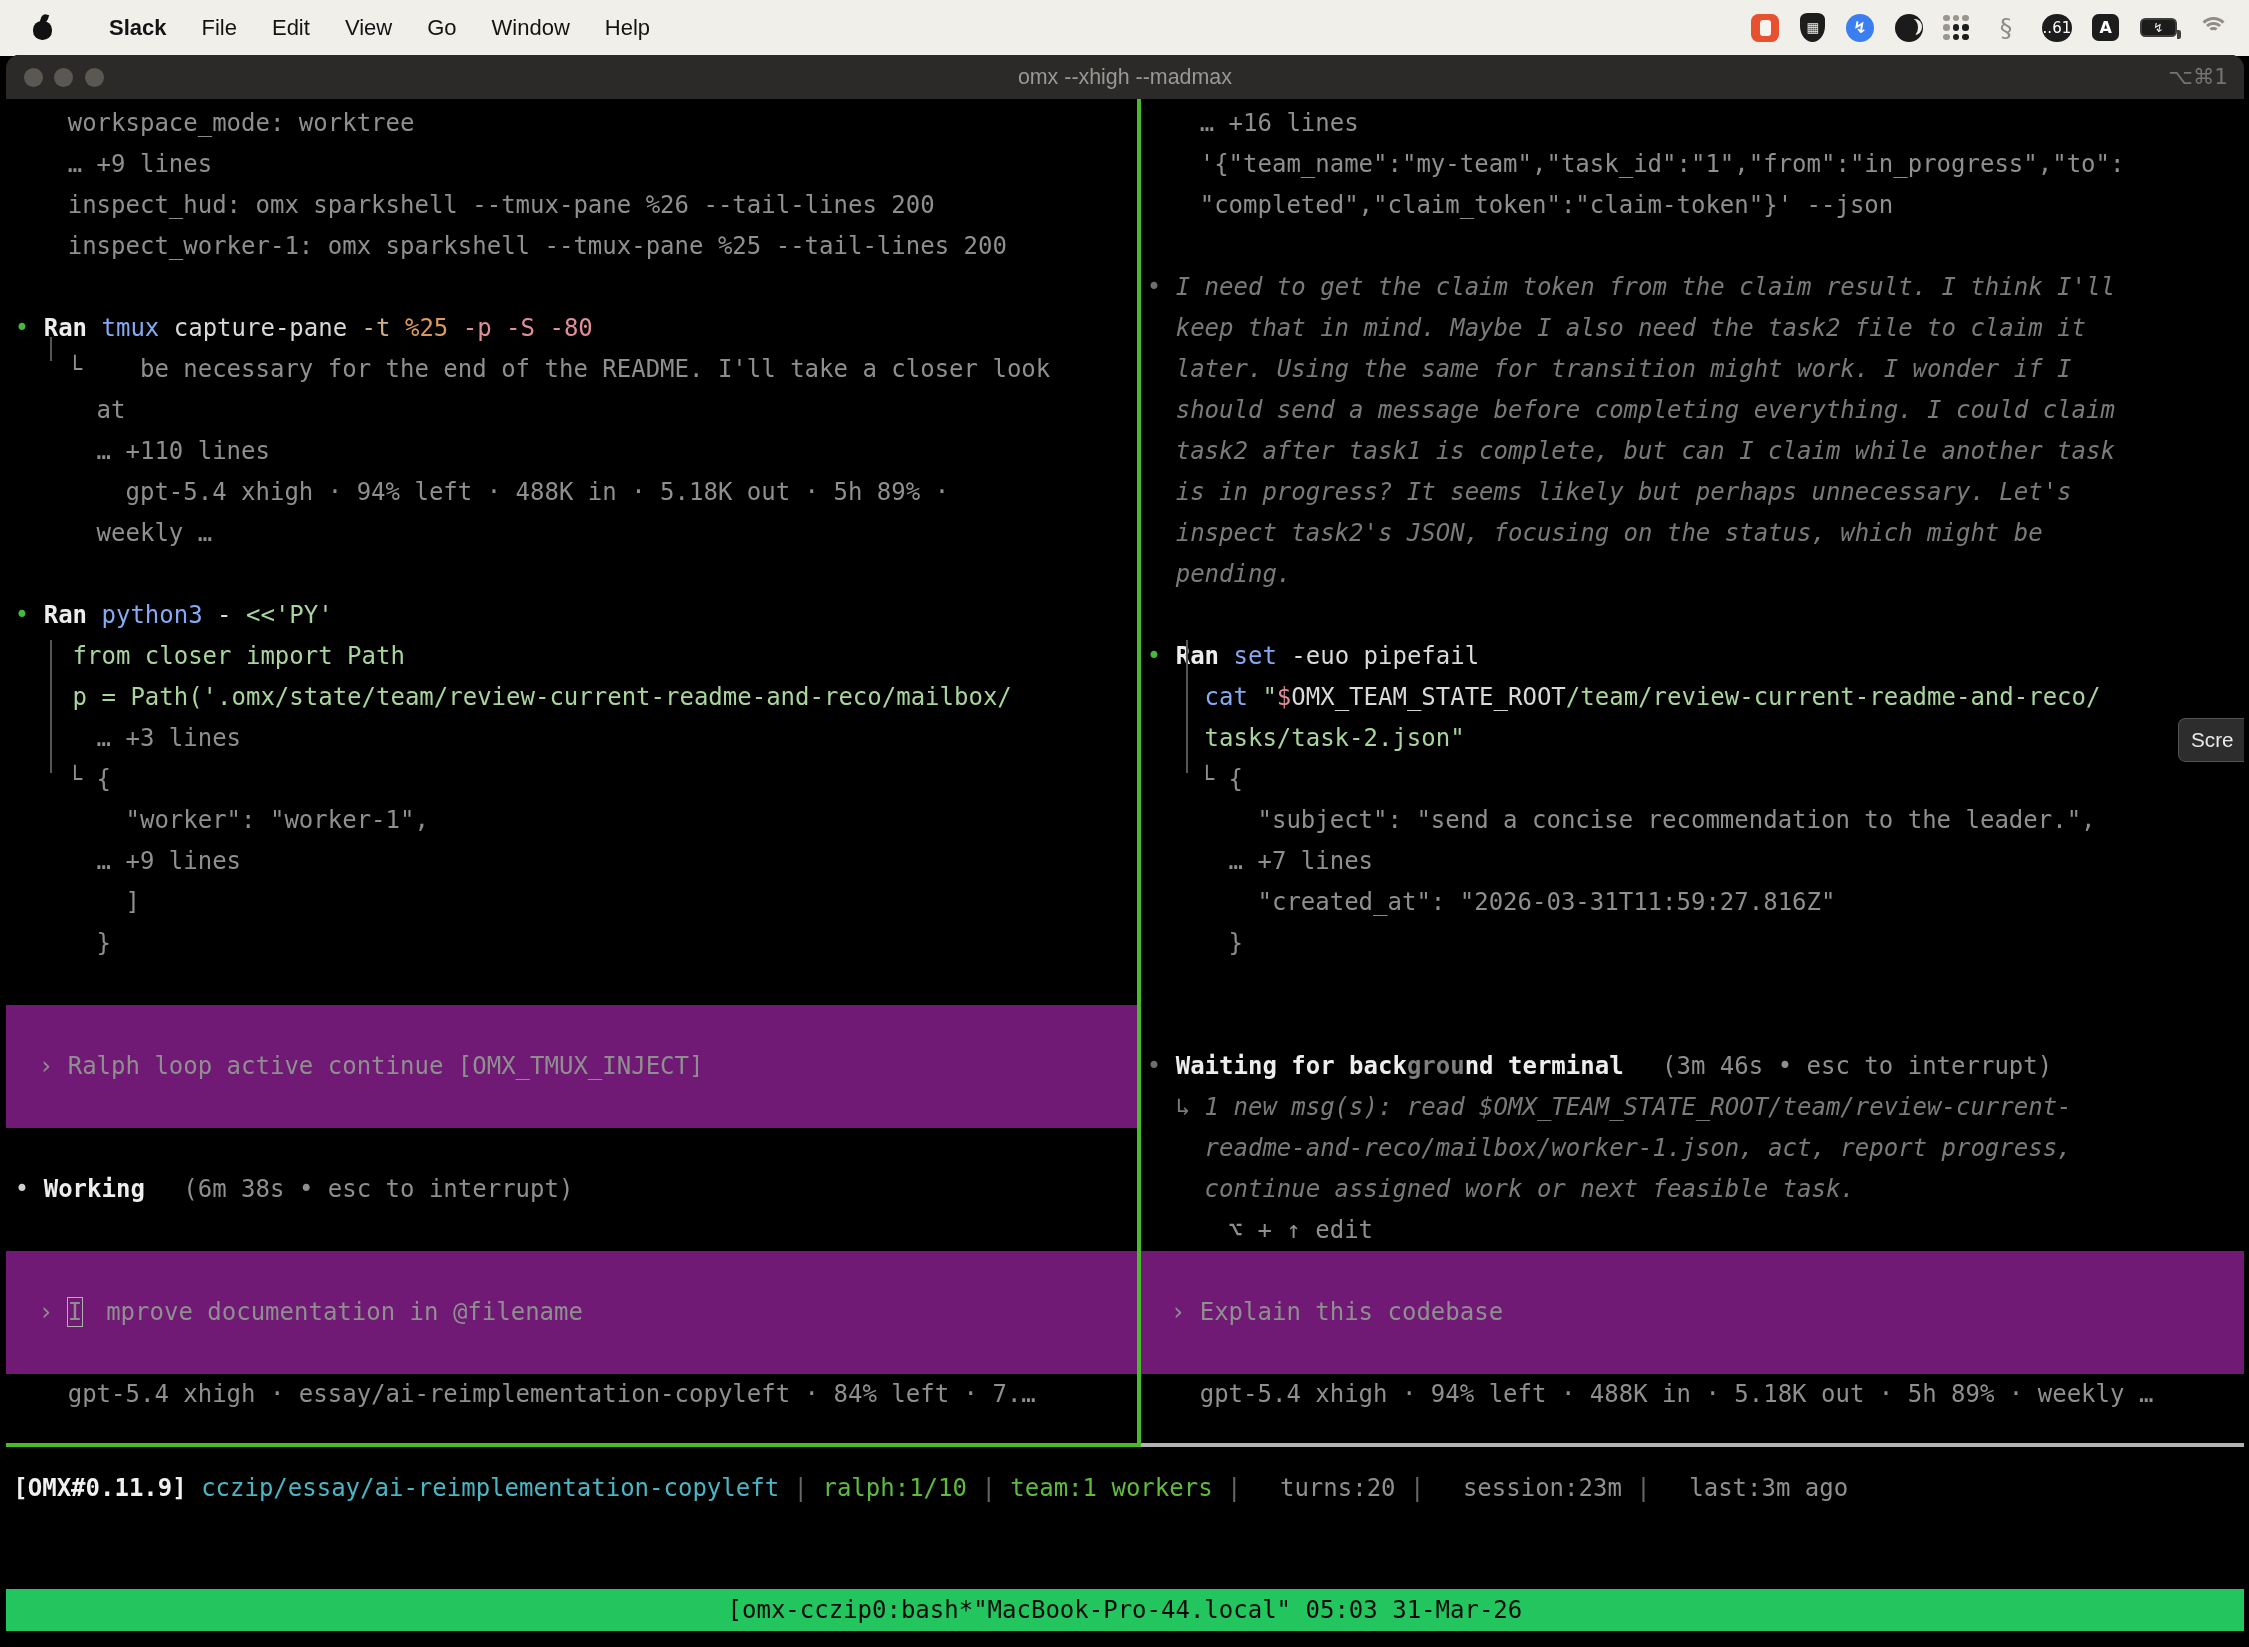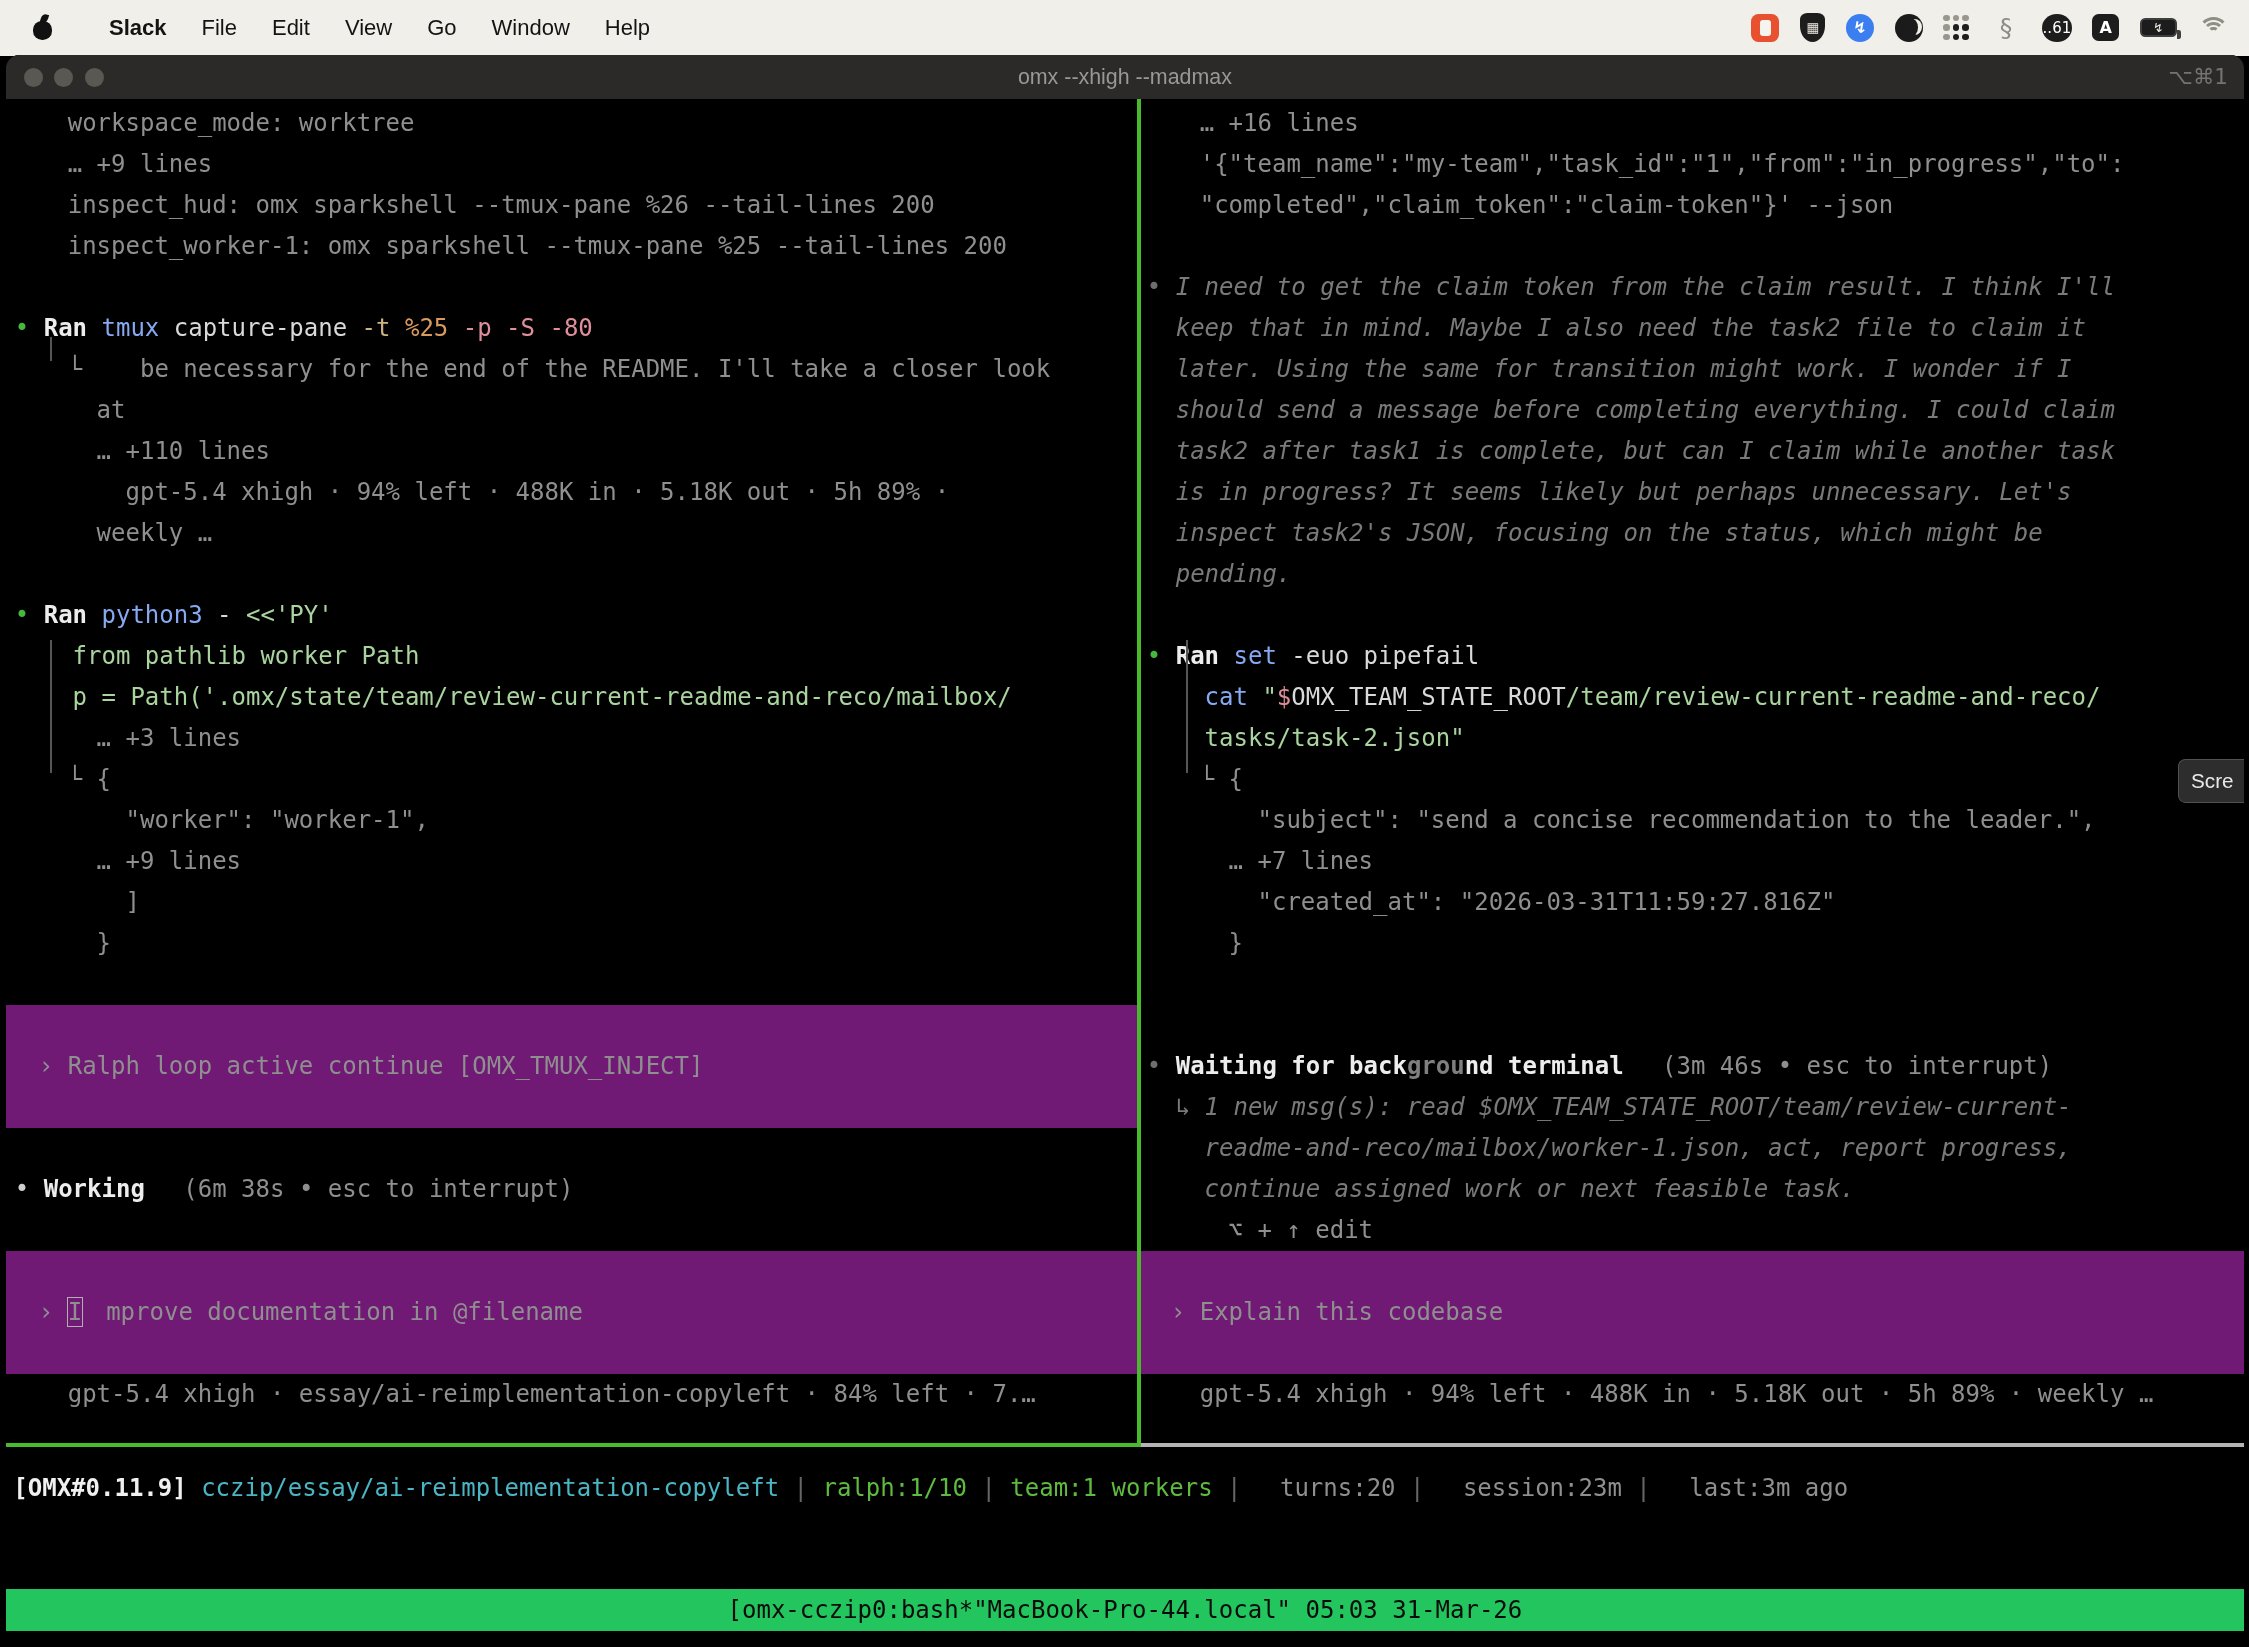--- a/index.html
+++ b/index.html
@@ -103,21 +103,21 @@
   .c-dbullet { color:#6e6e6e; }
   .c-cursor { color:#8f8f8f; outline:1.5px solid #b0b0b0; outline-offset:0.7px; }
   .c-boldwhite { color:#f0f0f0; font-weight:bold; }
   .c-cyan { color:#4ab5c4; }
   .c-ogreen { color:#5fbb3f; }
   .c-sep { color:#666; }
 
   .tooltip { position:absolute; right:0; top:619px; height:44px; line-height:41px;
     background:#2d2d2d; border:1.5px solid #525252; border-right:none;
     border-radius:7.4px 0 0 7.4px; color:#e9e9e9;
-    font-family:"Liberation Sans", sans-serif; font-size:20.7px; padding:0 10.3px 0 11.8px;margin-top:41px; }
+    font-family:"Liberation Sans", sans-serif; font-size:20.7px; padding:0 10.3px 0 11.8px; }
 
   .omx-status { position:absolute; left:7.4px; top:1367px; height:44px; line-height:44px; white-space:pre; }
 
   .tmux-bar { position:absolute; left:0; right:0; top:1490px; height:42px; background:#22c55e;
     color:#0b0b0b; line-height:42px; display:flex; justify-content:center;
     padding:0 8.9px; white-space:pre; }
 </style>
 </head>
 <body>
 
@@ -179,21 +179,21 @@
         <div class="row"><span class="c-gray">  inspect_worker-1: omx sparkshell --tmux-pane %25 --tail-lines 200</span></div>
         <div class="row"></div>
         <div class="row"><span class="c-gbullet">• </span><span class="c-bw">Ran </span><span class="c-blue">tmux </span><span class="c-white">capture-pane </span><span class="c-tan">-t </span><span class="c-orange">%25 </span><span class="c-pink">-p -S -80</span></div>
         <div class="row"><span class="c-gray">  └    be necessary for the end of the README. I'll take a closer look</span></div>
         <div class="row"><span class="c-gray">    at</span></div>
         <div class="row"><span class="c-gray">    … +110 lines</span></div>
         <div class="row"><span class="c-gray">      gpt-5.4 xhigh · 94% left · 488K in · 5.18K out · 5h 89% ·</span></div>
         <div class="row"><span class="c-gray">    weekly …</span></div>
         <div class="row"></div>
         <div class="row"><span class="c-gbullet">• </span><span class="c-bw">Ran </span><span class="c-blue">python3 </span><span class="c-white">- </span><span class="c-green">&lt;&lt;'PY'</span></div>
-        <div class="row"><span class="c-green">    from pathlib worker Path</span></div>
+        <div class="row"><span class="c-green">    from closer import Path</span></div>
         <div class="row"><span class="c-green">    p = Path('.omx/state/team/review-current-readme-and-reco/mailbox/</span></div>
         <div class="row"><span class="c-gray">    … +3 lines</span></div>
         <div class="row"><span class="c-gray">  └ {</span></div>
         <div class="row"><span class="c-gray">      "worker": "worker-1",</span></div>
         <div class="row"><span class="c-gray">    … +9 lines</span></div>
         <div class="row"><span class="c-gray">      ]</span></div>
         <div class="row"><span class="c-gray">    }</span></div>
         <div class="row"></div>
         <div class="row band"></div>
         <div class="row band"><span class="c-gray">› Ralph loop active continue [OMX_TMUX_INJECT]</span></div>

